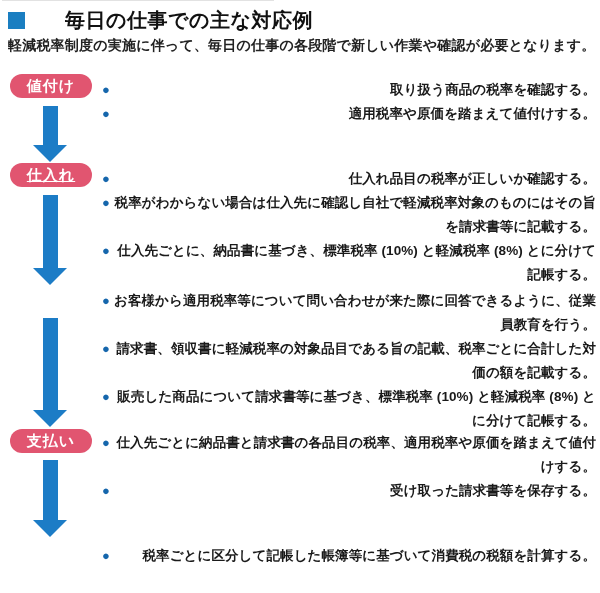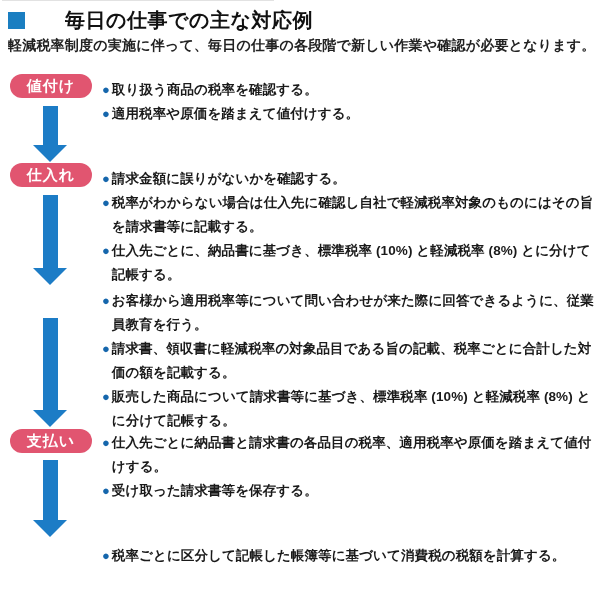--- a/index.html
+++ b/index.html
@@ -56,21 +56,21 @@
     color: #ffffff;
     font-weight: bold;
     font-size: 15px;
     letter-spacing: 1px;
     display: flex;
     align-items: center;
     justify-content: center;
     z-index: 2;
   }
   .pill-1 { top: 74px; }
-  .pill-2 { top: 163px; }
+  .pill-2 { top: 163px; text-decoration: underline; }
   .pill-3 { top: 287px; }
   .pill-4 { top: 429px; }
   .pill-5 { top: 539px; }
 
   .arrow {
     position: absolute;
     left: 26px;
     width: 48px;
     display: flex;
     flex-direction: column;
@@ -114,20 +114,21 @@
   }
   .bullet-marker {
     color: #1566ac;
     flex: 0 0 auto;
     margin-right: 2px;
     font-size: 13px;
   }
   .note-text {
     flex: 1 1 auto;
     letter-spacing: 0.1px;
+    text-align: right;
   }
 </style>
 </head>
 <body>
 
 <div class="page">
 
   <div class="topline"></div>
 
   <div class="header">
@@ -165,21 +166,21 @@
     </div>
     <div class="note-item">
       <span class="bullet-marker">●</span>
       <span class="note-text">適用税率や原価を踏まえて値付けする。</span>
     </div>
   </div>
 
   <div class="stage-notes notes-2">
     <div class="note-item">
       <span class="bullet-marker">●</span>
-      <span class="note-text">請求金額に誤りがないかを確認する。</span>
+      <span class="note-text">仕入れ品目の税率が正しいか確認する。</span>
     </div>
     <div class="note-item">
       <span class="bullet-marker">●</span>
       <span class="note-text">税率がわからない場合は仕入先に確認し自社で軽減税率対象のものにはその旨を請求書等に記載する。</span>
     </div>
     <div class="note-item">
       <span class="bullet-marker">●</span>
       <span class="note-text">仕入先ごとに、納品書に基づき、標準税率 (10%) と軽減税率 (8%) とに分けて記帳する。</span>
     </div>
   </div>

